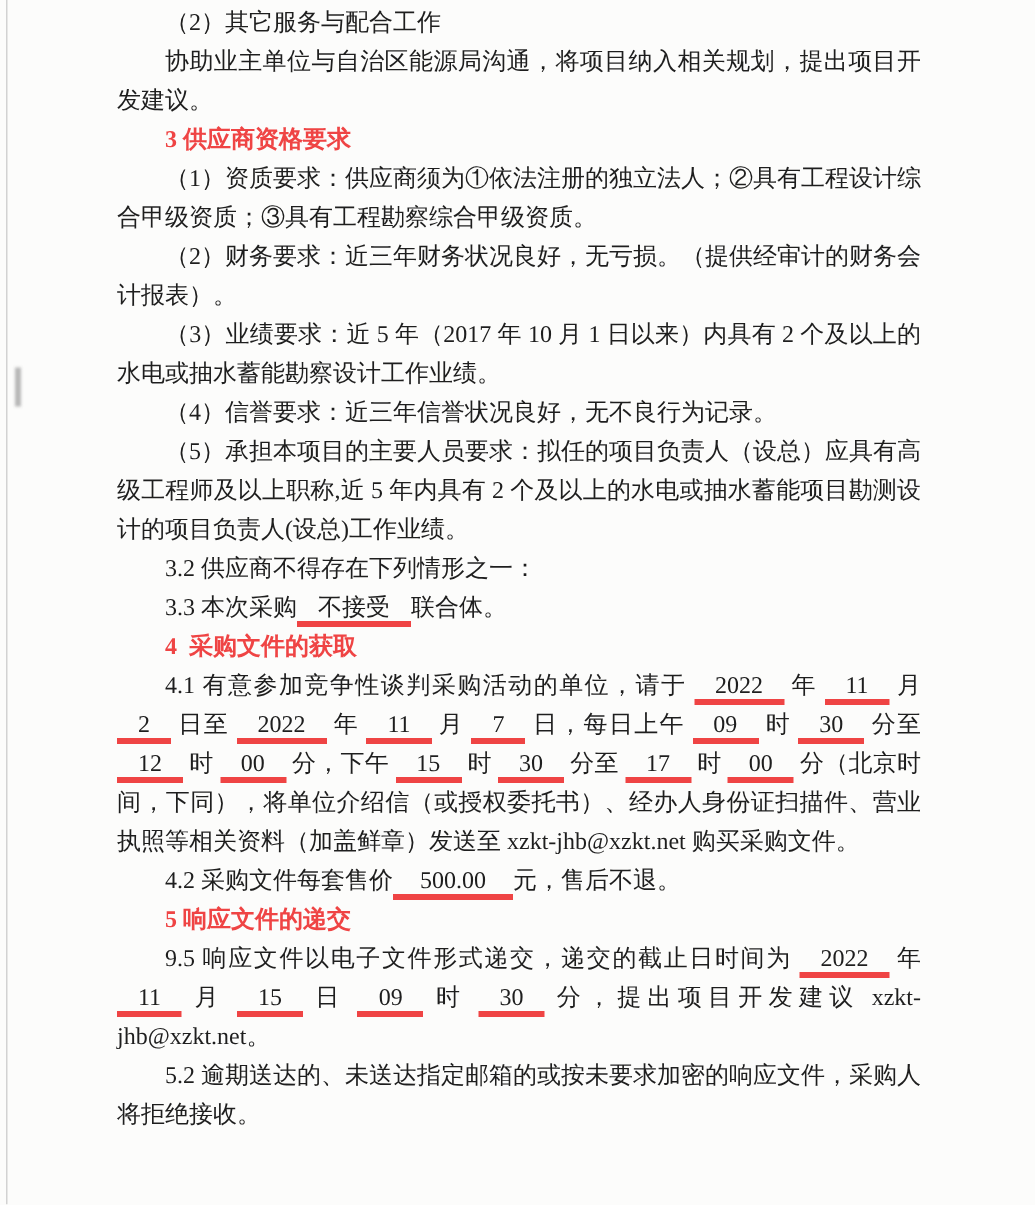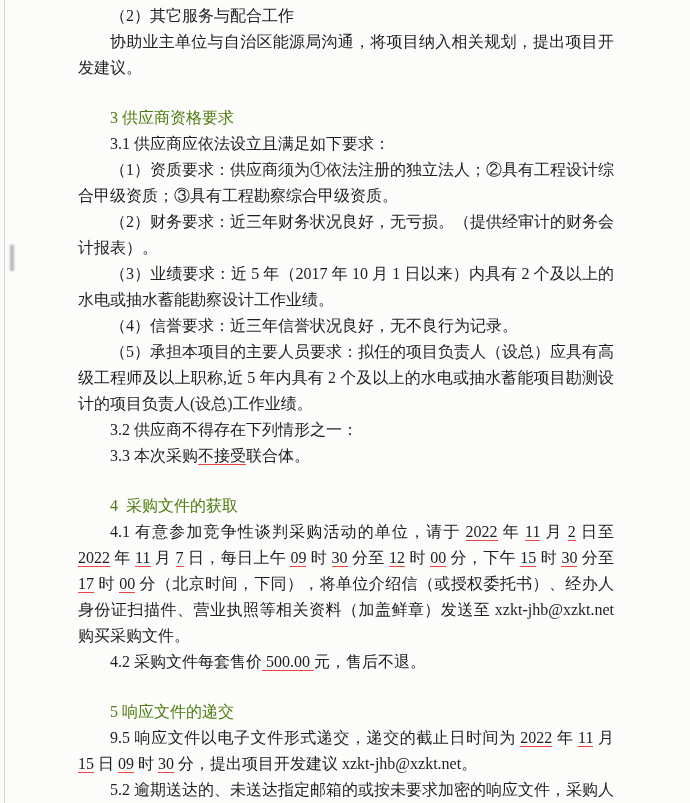--- a/index.html
+++ b/index.html
@@ -39,40 +39,38 @@
     line-height: 26px;
     text-align: justify;
   }
   .para {
     margin: 0;
     text-indent: 2em;
     white-space: pre-wrap;
     word-break: break-word;
   }
   .heading {
-    font-weight: normal;
-    color: #4d7c0f;
-    margin-top: 24px;
+    font-weight: bold;
+    color: #ef4444;
   }
   .u {
-    border-bottom: 1px solid #ef4444;
-    padding: 0 0;
+    border-bottom: 4px solid #ef4444;
+    padding: 0 14px;
   }
 </style>
 </head>
 <body>
 
 <div class="scan-edge"></div>
 <div class="scan-smudge"></div>
 
 <div class="doc">
     <p class="para body"><span>（2）其它服务与配合工作</span></p>
     <p class="para body"><span>协助业主单位与自治区能源局沟通，将项目纳入相关规划，提出项目开发建议。</span></p>
     <p class="para heading"><span>3 供应商资格要求</span></p>
-    <p class="para body"><span>3.1 供应商应依法设立且满足如下要求：</span></p>
     <p class="para body"><span>（1）资质要求：供应商须为①依法注册的独立法人；②具有工程设计综合甲级资质；③具有工程勘察综合甲级资质。</span></p>
     <p class="para body"><span>（2）财务要求：近三年财务状况良好，无亏损。（提供经审计的财务会计报表）。</span></p>
     <p class="para body"><span>（3）业绩要求：近 5 年（2017 年 10 月 1 日以来）内具有 2 个及以上的水电或抽水蓄能勘察设计工作业绩。</span></p>
     <p class="para body"><span>（4）信誉要求：近三年信誉状况良好，无不良行为记录。</span></p>
     <p class="para body"><span>（5）承担本项目的主要人员要求：拟任的项目负责人（设总）应具有高级工程师及以上职称,近 5 年内具有 2 个及以上的水电或抽水蓄能项目勘测设计的项目负责人(设总)工作业绩。</span></p>
     <p class="para body"><span>3.2 供应商不得存在下列情形之一：</span></p>
     <p class="para body"><span>3.3 本次采购</span><span class="u">不接受</span><span>联合体。</span></p>
     <p class="para heading"><span>4  采购文件的获取</span></p>
     <p class="para body"><span>4.1 有意参加竞争性谈判采购活动的单位，请于 </span><span class="u">2022</span><span> 年 </span><span class="u">11</span><span> 月 </span><span class="u">2</span><span> 日至 </span><span class="u">2022</span><span> 年 </span><span class="u">11</span><span> 月 </span><span class="u">7</span><span> 日，每日上午 </span><span class="u">09</span><span> 时 </span><span class="u">30</span><span> 分至 </span><span class="u">12</span><span> 时 </span><span class="u">00</span><span> 分，下午 </span><span class="u">15</span><span> 时 </span><span class="u">30</span><span> 分至 </span><span class="u">17</span><span> 时 </span><span class="u">00</span><span> 分（北京时间，下同），将单位介绍信（或授权委托书）、经办人身份证扫描件、营业执照等相关资料（加盖鲜章）发送至 xzkt-jhb@xzkt.net 购买采购文件。</span></p>
     <p class="para body"><span>4.2 采购文件每套售价</span><span class="u"> 500.00 </span><span>元，售后不退。</span></p>

